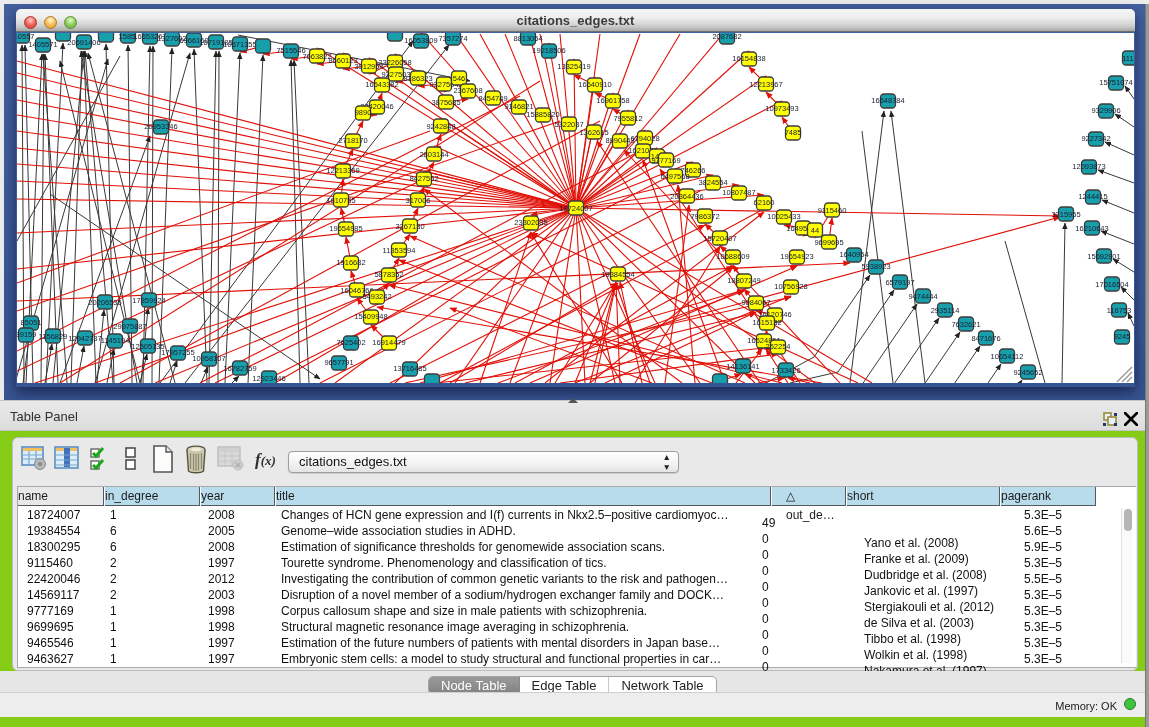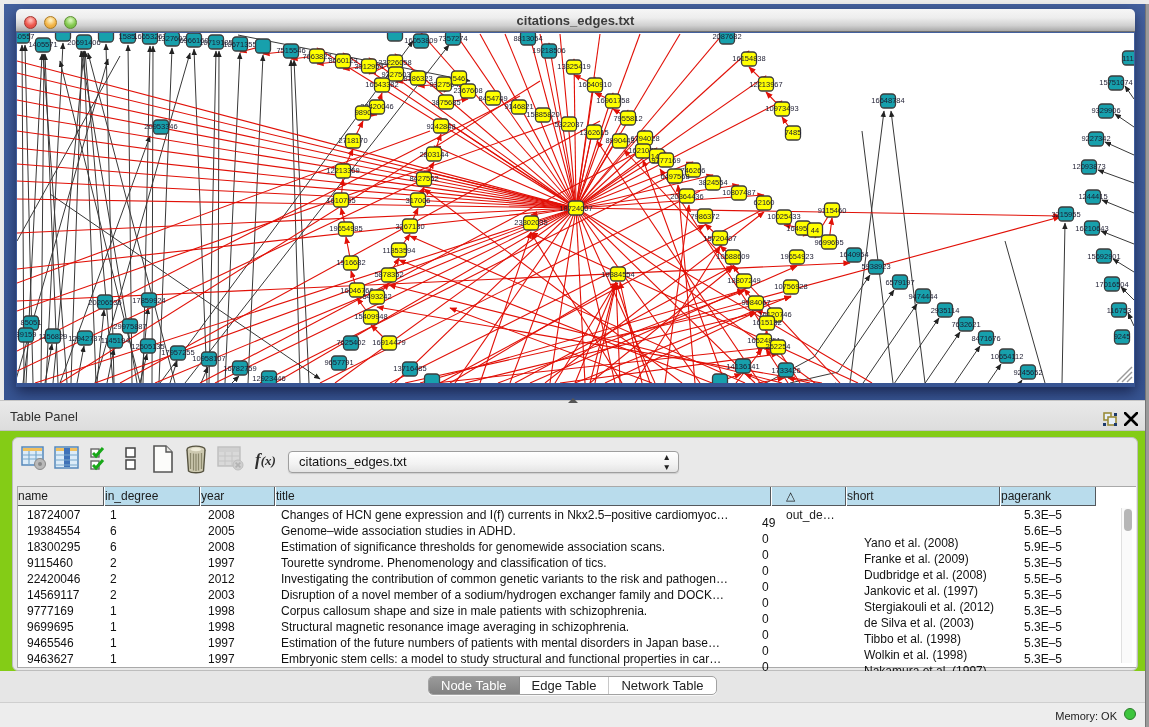--- a/index.html
+++ b/index.html
@@ -38,21 +38,21 @@
 .c0 { left:9px; width:90px; } .c1 { left:92px; width:90px; } .c2 { left:190px; width:70px; }
 .c3 { left:263px; width:492px; } .c4 { left:744px; width:70px;margin-top:8px; } .c5 { left:846px; width:160px;margin-top:28px; }
 .c6 { left:1006px; width:95px; }
 #vsb { position:absolute; right:4px; top:21px; width:11px; height:155px; background:#fafafa; border-left:1px solid #e0e0e0; }
 #vsb .th { position:absolute; left:1.5px; top:1px; width:8px; height:22px; border-radius:4px; background:#b6b6b6; }
 #tabs { position:absolute; left:0; top:271px; width:100%; height:31px; background:#e6e6e6; }
 #seg { position:absolute; left:428px; top:5px; height:19px; border:1px solid #a2a2a2; border-radius:5px;
   background:#fff; overflow:hidden; box-shadow:0 1px 0 rgba(255,255,255,.7); }
 #seg div { float:left; height:19px; line-height:18px; font-size:13px; padding:0 12px; color:#222; border-right:1px solid #c8c8c8; }
 #seg .sel { background:linear-gradient(180deg,#9a9a9a,#7f7f7f); color:#fff; border-right:1px solid #888; }
-#status { position:absolute; left:0; top:302px; width:100%; height:25px; background:#ededed; border-top:1px solid #cfcfcf; }
+#status { position:absolute; left:0; top:292px; width:100%; height:25px; background:#ededed; border-top:1px solid #cfcfcf; }
 #mem { position:absolute; right:28px; top:7px; font-size:11px; color:#222; }
 #dot { position:absolute; right:9px; top:5px; width:12px; height:12px; border-radius:50%; background:#3dc53d; border:1.5px solid #2c7b2c; }
 #rstrip { position:absolute; left:1145px; top:4px; width:4px; height:723px; background:#9a9a9a; border-left:1px solid #757575; }
 .icon { position:absolute; top:0; }
 </style></head>
 <body>
 <div id="app">
  <div id="desktop">
   <div id="win">
    <div id="titlebar">

